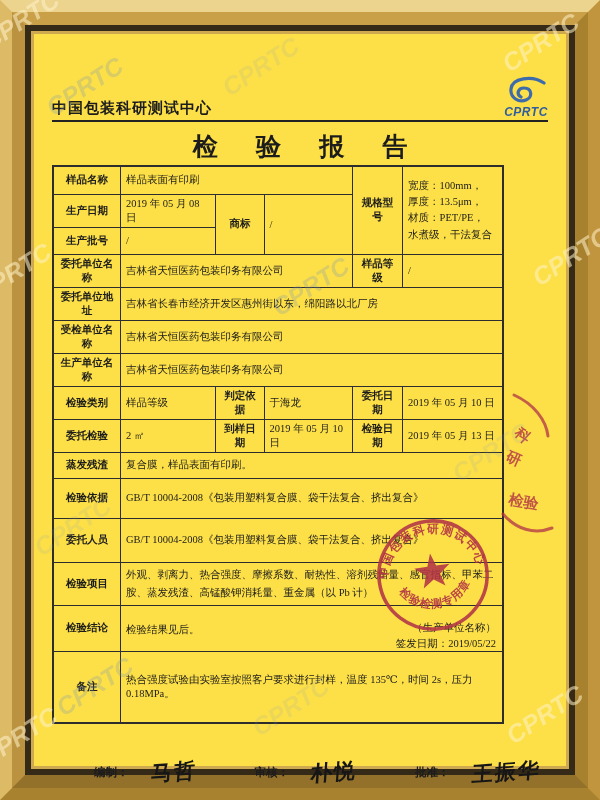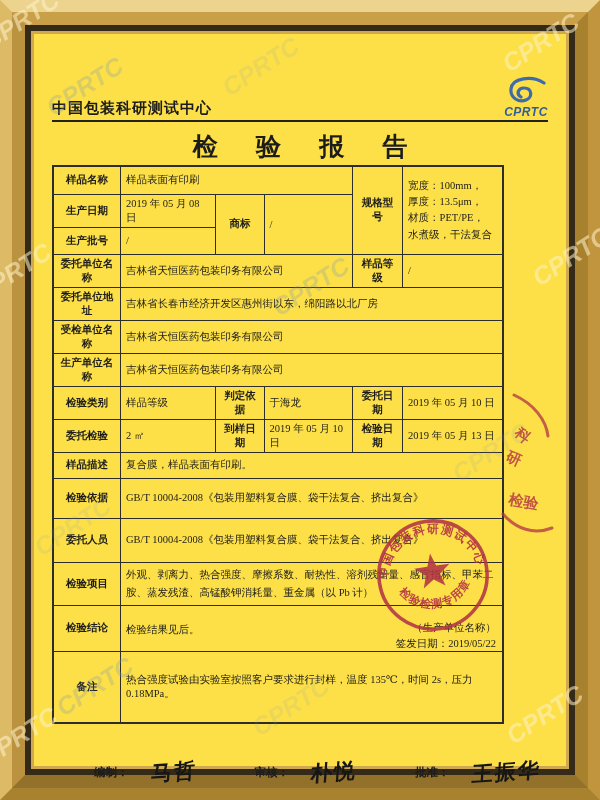--- a/index.html
+++ b/index.html
@@ -150,21 +150,21 @@
         </tr>
         <tr class="r28">
           <td class="lbl">委托检验</td>
           <td class="val">2 ㎡</td>
           <td class="lbl">到样日期</td>
           <td class="val">2019 年 05 月 10 日</td>
           <td class="lbl">检验日期</td>
           <td class="val">2019 年 05 月 13 日</td>
         </tr>
         <tr class="r26">
-          <td class="lbl">样品描述</td>
+          <td class="lbl">蒸发残渣</td>
           <td class="val" colspan="5">复合膜，样品表面有印刷。</td>
         </tr>
         <tr class="r40">
           <td class="lbl">检验依据</td>
           <td class="val top" colspan="5">GB/T 10004-2008《包装用塑料复合膜、袋干法复合、挤出复合》</td>
         </tr>
         <tr class="r44">
           <td class="lbl">委托人员</td>
           <td class="val top" colspan="5">GB/T 10004-2008《包装用塑料复合膜、袋干法复合、挤出复合》</td>
         </tr>

